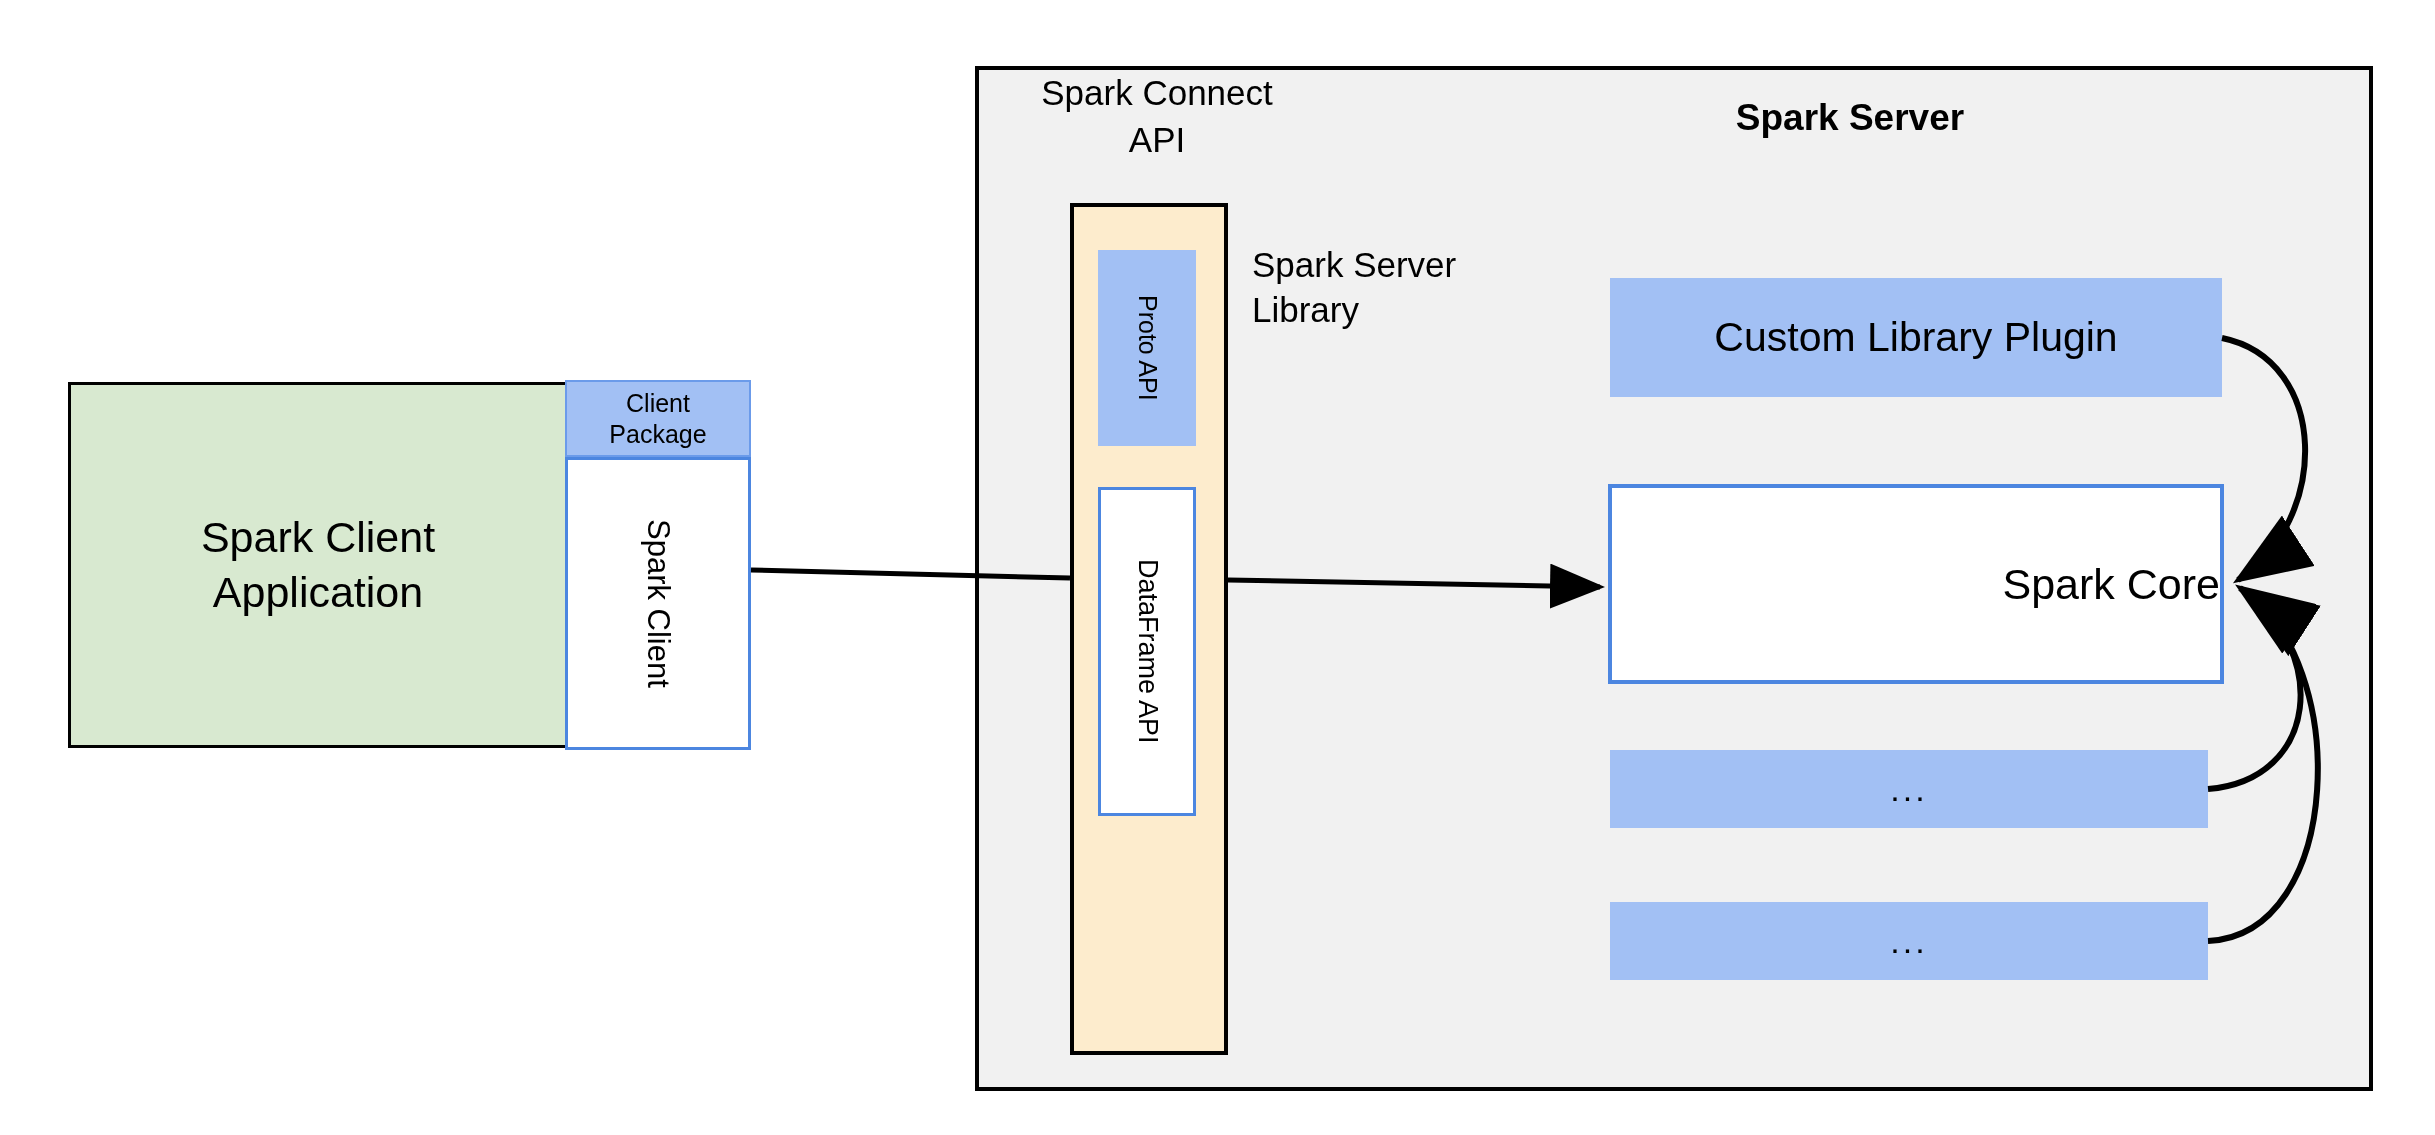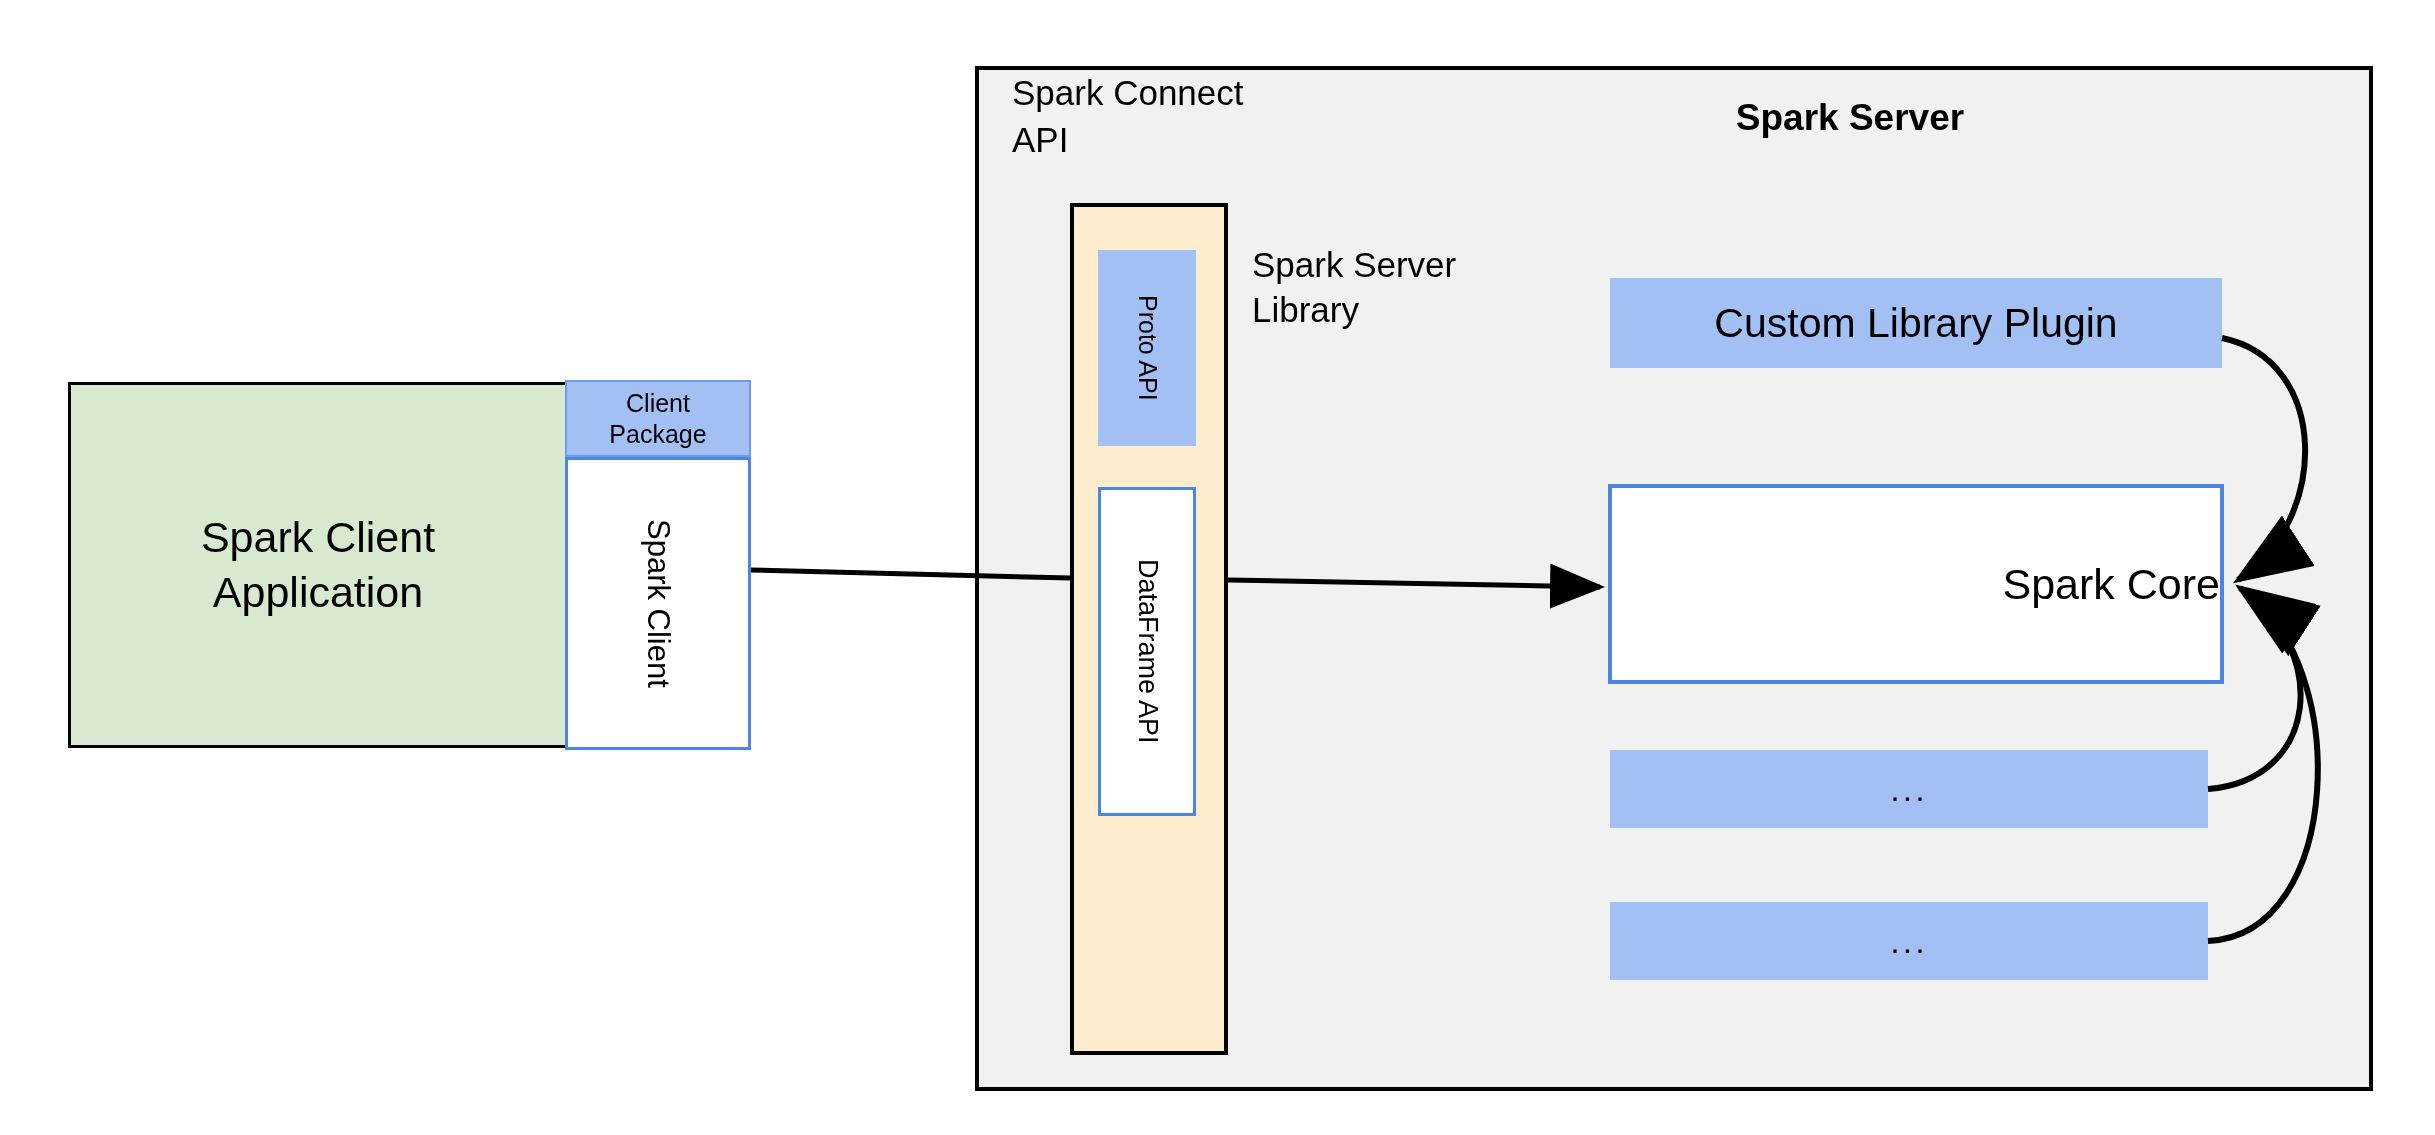--- a/index.html
+++ b/index.html
@@ -54,20 +54,21 @@
   .spark-client-label { font-size: 31px; }
 
   
   .server-container {
     left: 975px; top: 66px; width: 1398px; height: 1025px;
     background: #f1f1f1;
     border: 4px solid #000000;
   }
   .spark-connect-title {
     left: 1012px; top: 70px; width: 290px;
+    text-align: center;
     font-size: 35px;
     line-height: 1.33;
   }
   .spark-server-title {
     left: 1640px; top: 97px; width: 420px;
     text-align: center;
     font-size: 37px;
     font-weight: bold;
   }
   .server-library-label {
@@ -91,21 +92,21 @@
   .dataframe-api-box {
     left: 1098px; top: 487px; width: 98px; height: 329px;
     background: #ffffff;
     border: 3px solid #4c86e0;
     display: flex; align-items: center; justify-content: center;
   }
   .dataframe-api-label { font-size: 27px; }
 
   
   .plugin-box {
-    left: 1610px; top: 278px; width: 612px; height: 90px;
+    left: 1610px; top: 278px; width: 612px; height: 119px;
     background: #a2c0f4;
     display: flex; align-items: center; justify-content: center;
     font-size: 41px;
   }
   .core-box {
     left: 1608px; top: 484px; width: 616px; height: 200px;
     background: #ffffff;
     border: 4px solid #4c86e0;
     display: flex; align-items: center; justify-content: flex-end;
     font-size: 43px;

